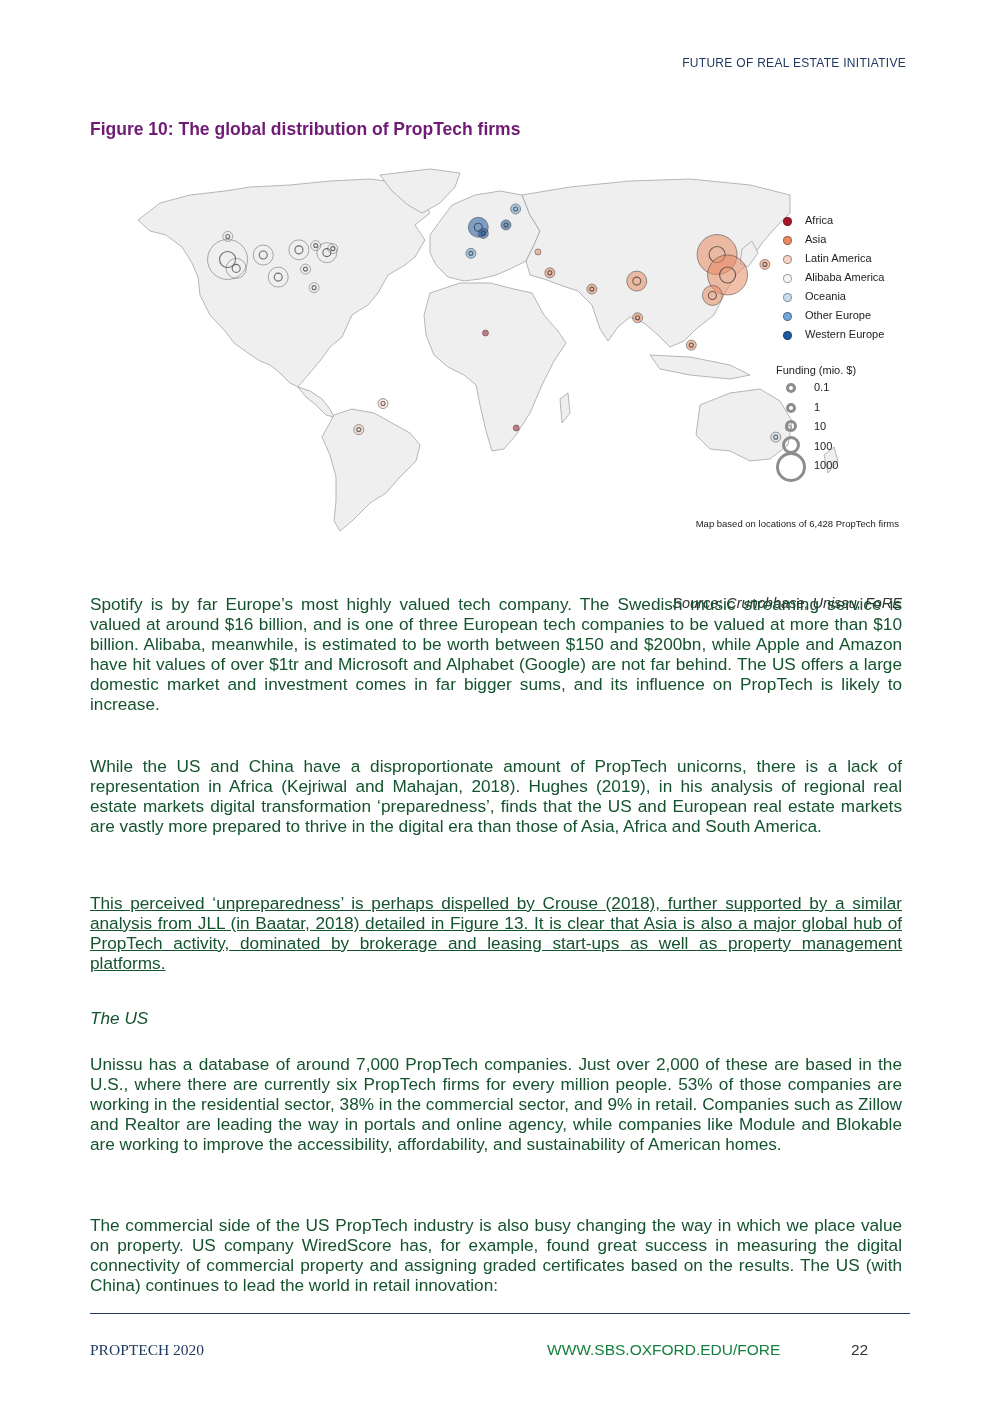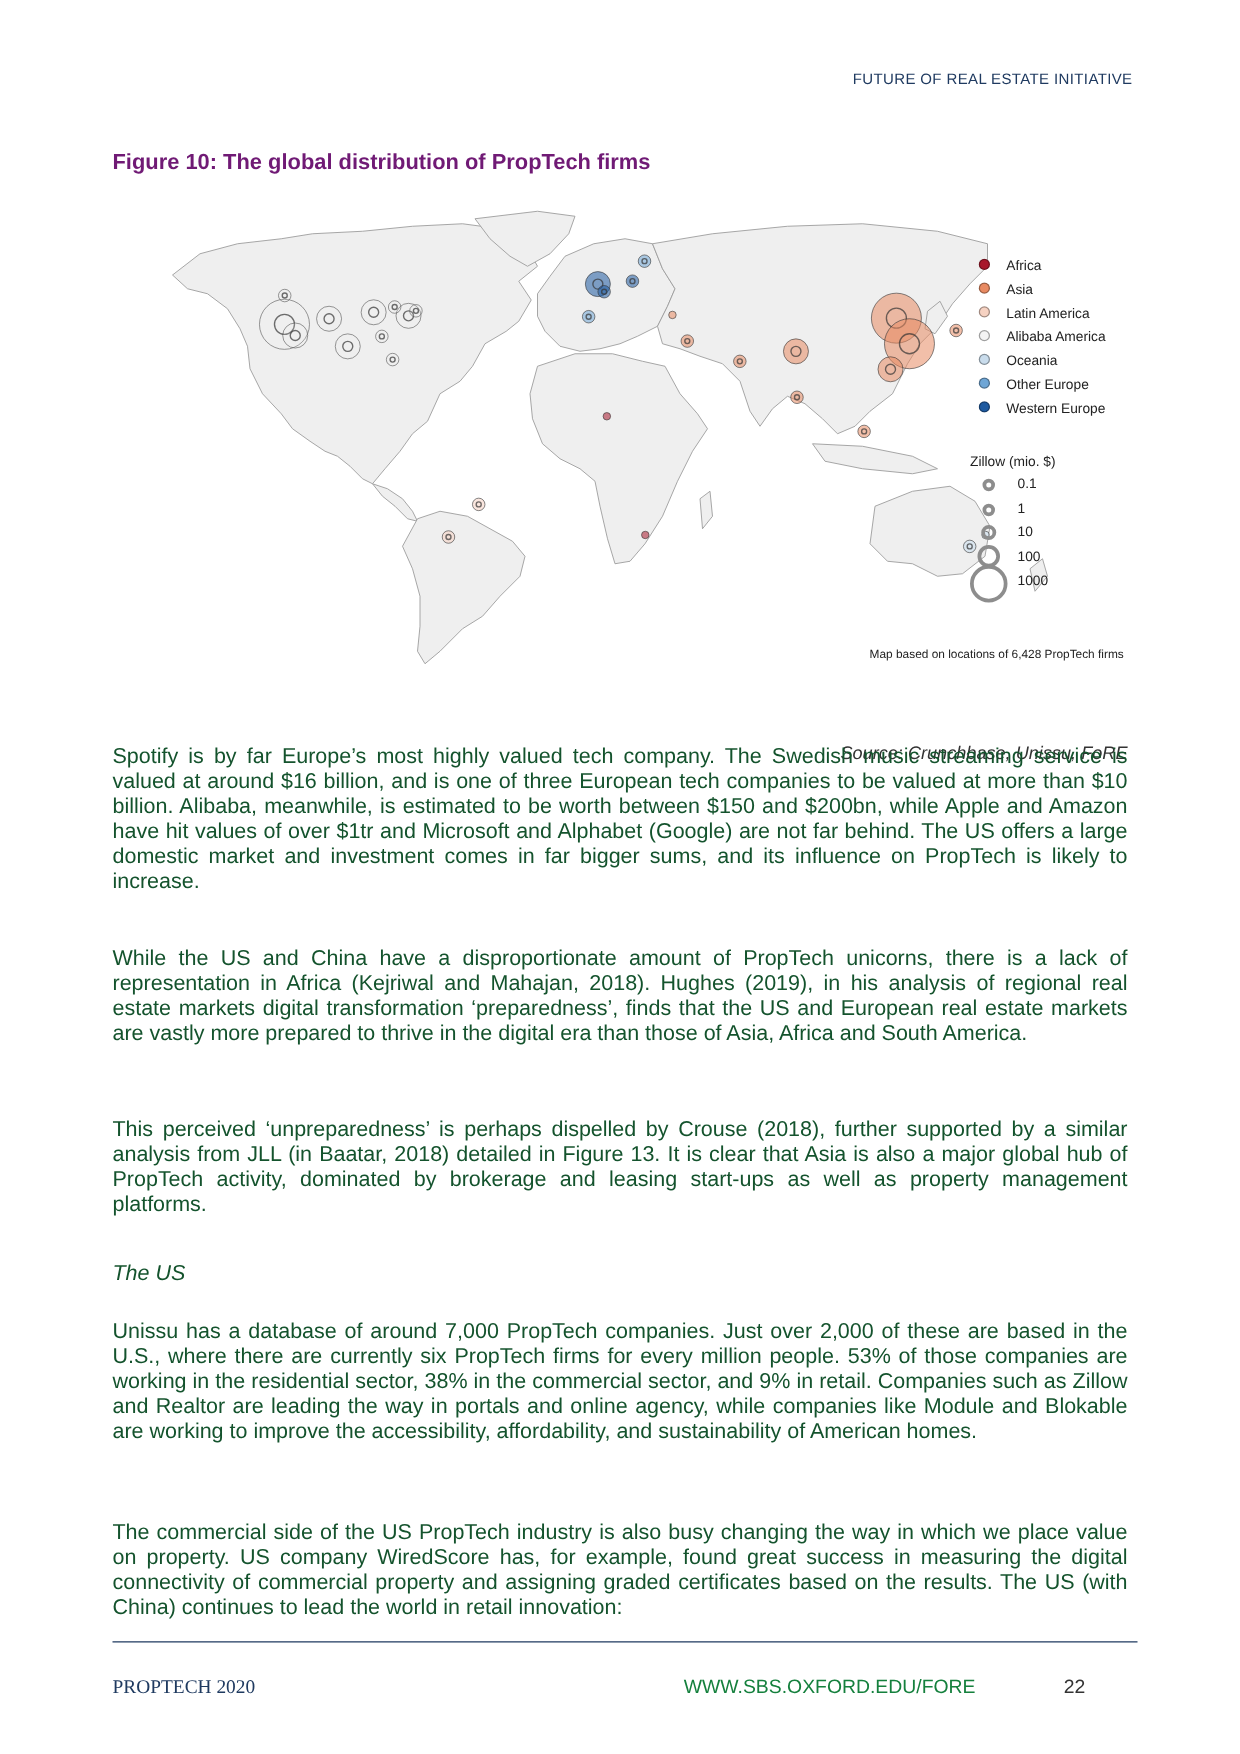--- a/index.html
+++ b/index.html
@@ -9,21 +9,21 @@
     font-family: "Liberation Sans", sans-serif; font-size: 12px;
     color: #1f3a60; letter-spacing: 0.3px;
   }
   .fig-title {
     position: absolute; top: 119px; left: 90px;
     font-family: "Liberation Sans", sans-serif; font-weight: bold; font-size: 17.5px; color: #701a75;
   }
   .map-wrap { position: absolute; left: 130px; top: 165px; width: 780px; height: 370px; }
   .map-wrap svg { display: block; }
   .legend { position: absolute; left: 780px; top: 207px; font-family: "Liberation Sans", sans-serif; font-size: 11px; color: #222; }
-  .legend-item { display: flex; align-items: flex-start; height: 19px; }
+  .legend-item { display: flex; align-items: flex-end; height: 19px; }
   .legend-dot { width: 9px; height: 9px; border-radius: 50%; margin-right: 13px; margin-left: 3px; box-sizing: border-box; border: 1px solid rgba(0,0,0,0.35); }
   .funding { position: absolute; left: 776px; top: 364px; font-family: "Liberation Sans", sans-serif; font-size: 11px; color: #222; }
   .funding-title { margin-bottom: 4px; }
   .funding-row { position: relative; height: 19.5px; }
   .funding-label { position: absolute; left: 38px; top: 1px; }
   .funding-ring { position: absolute; border: 3px solid #8d8d8d; border-radius: 50%; box-sizing: border-box; }
   .map-note { position: absolute; top: 518px; right: 93px; font-family: "Liberation Sans", sans-serif; font-size: 9.5px; color: #222; }
   .source { position: absolute; top: 551px; right: 90px; font-family: "Liberation Sans", sans-serif; font-style: italic; font-size: 14.5px; color: #333; margin-top: 44px; }
   .body-text {
     position: absolute; left: 90px; width: 812px;
@@ -162,21 +162,21 @@
       <span class="legend-dot" style="background: rgb(111, 166, 214);"></span>
       <span>Other Europe</span>
     </div>
   <div class="legend-item">
       <span class="legend-dot" style="background: rgb(30, 90, 160);"></span>
       <span>Western Europe</span>
     </div>
 </div>
 
 <div class="funding">
-  <div class="funding-title">Zillow (mio. $)</div>
+  <div class="funding-title">Funding (mio. $)</div>
   <div class="funding-row">
       <span class="funding-ring" style="left:10px;top:3px;width:10px;height:10px;"></span>
       <span class="funding-label">0.1</span>
     </div>
   <div class="funding-row">
       <span class="funding-ring" style="left:10px;top:3px;width:10px;height:10px;"></span>
       <span class="funding-label">1</span>
     </div>
   <div class="funding-row">
       <span class="funding-ring" style="left:9px;top:1px;width:12px;height:12px;"></span>
@@ -190,21 +190,21 @@
       <span class="funding-ring" style="left:0px;top:-6px;width:30px;height:30px;"></span>
       <span class="funding-label">1000</span>
     </div>
 </div>
 
 <div class="map-note">Map based on locations of 6,428 PropTech firms</div>
 <div class="source">Source: Crunchbase, Unissu, FoRE</div>
 
 <p class="body-text" style="top:594px;">Spotify is by far Europe’s most highly valued tech company. The Swedish music streaming service is valued at around $16 billion, and is one of three European tech companies to be valued at more than $10 billion. Alibaba, meanwhile, is estimated to be worth between $150 and $200bn, while Apple and Amazon have hit values of over $1tr and Microsoft and Alphabet (Google) are not far behind. The US offers a large domestic market and investment comes in far bigger sums, and its influence on PropTech is likely to increase.</p>
 <p class="body-text" style="top:756px;">While the US and China have a disproportionate amount of PropTech unicorns, there is a lack of representation in Africa (Kejriwal and Mahajan, 2018). Hughes (2019), in his analysis of regional real estate markets digital transformation ‘preparedness’, finds that the US and European real estate markets are vastly more prepared to thrive in the digital era than those of Asia, Africa and South America.</p>
-<p class="body-text" style="top:893px;">This perceived ‘unpreparedness’ is perhaps dispelled by Crouse (2018), further supported by a similar analysis from JLL (in Baatar, 2018) detailed in Figure 13. It is clear that Asia is also a major global hub of PropTech activity, dominated by brokerage and leasing start-ups as well as property management platforms.</p>
+<p class="body-text" style="top:893px;text-decoration:underline;">This perceived ‘unpreparedness’ is perhaps dispelled by Crouse (2018), further supported by a similar analysis from JLL (in Baatar, 2018) detailed in Figure 13. It is clear that Asia is also a major global hub of PropTech activity, dominated by brokerage and leasing start-ups as well as property management platforms.</p>
 <p class="body-text subhead" style="top:1008px;">The US</p>
 <p class="body-text" style="top:1054px;">Unissu has a database of around 7,000 PropTech companies. Just over 2,000 of these are based in the U.S., where there are currently six PropTech firms for every million people. 53% of those companies are working in the residential sector, 38% in the commercial sector, and 9% in retail. Companies such as Zillow and Realtor are leading the way in portals and online agency, while companies like Module and Blokable are working to improve the accessibility, affordability, and sustainability of American homes.</p>
 <p class="body-text" style="top:1215px;">The commercial side of the US PropTech industry is also busy changing the way in which we place value on property. US company WiredScore has, for example, found great success in measuring the digital connectivity of commercial property and assigning graded certificates based on the results. The US (with China) continues to lead the world in retail innovation:</p>
 
 <div class="footer-rule"></div>
 <div class="footer footer-left">PROPTECH 2020</div>
 <div class="footer footer-url">WWW.SBS.OXFORD.EDU/FORE</div>
 <div class="footer footer-page">22</div>
 
 </body></html>

